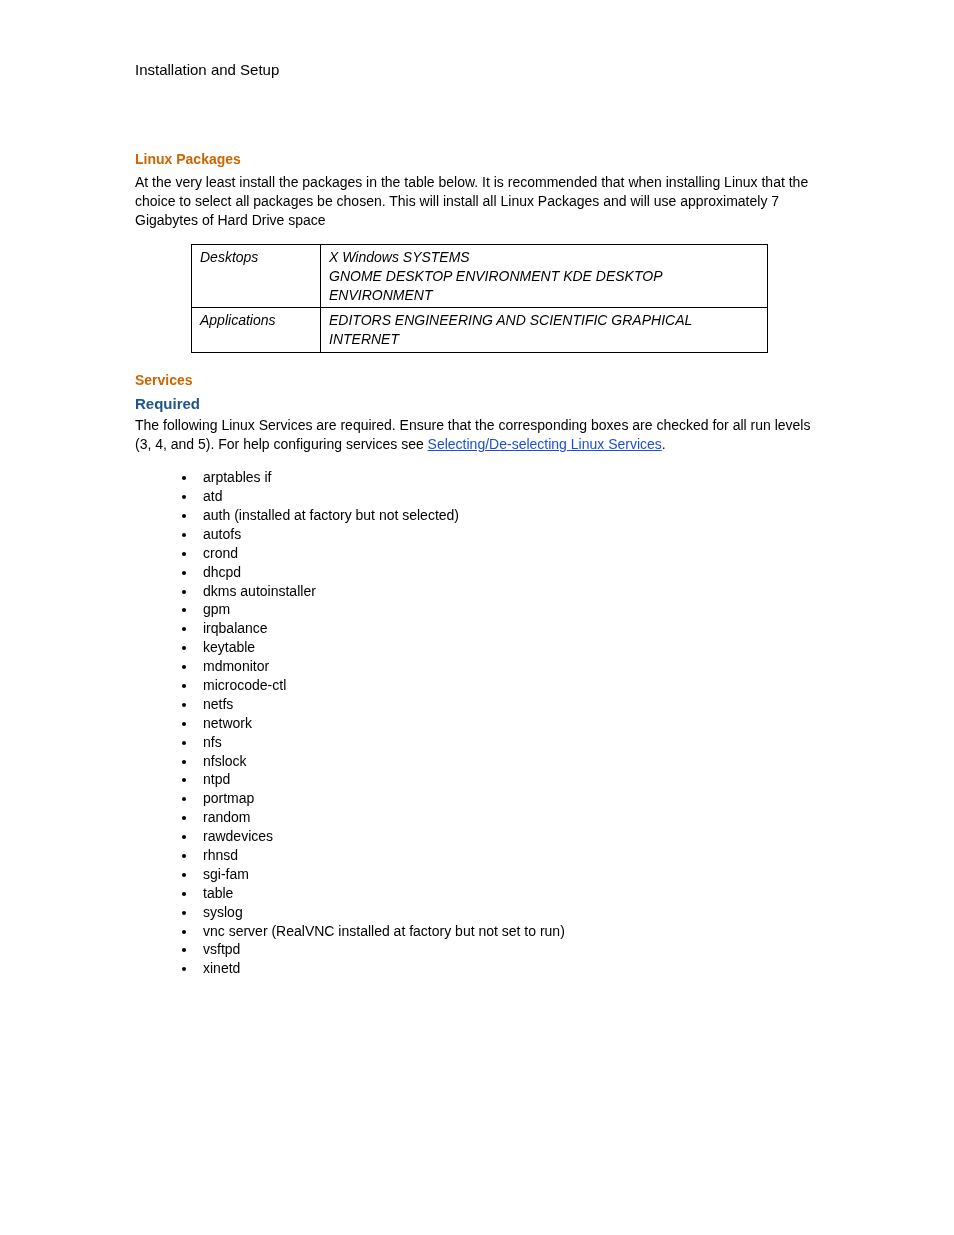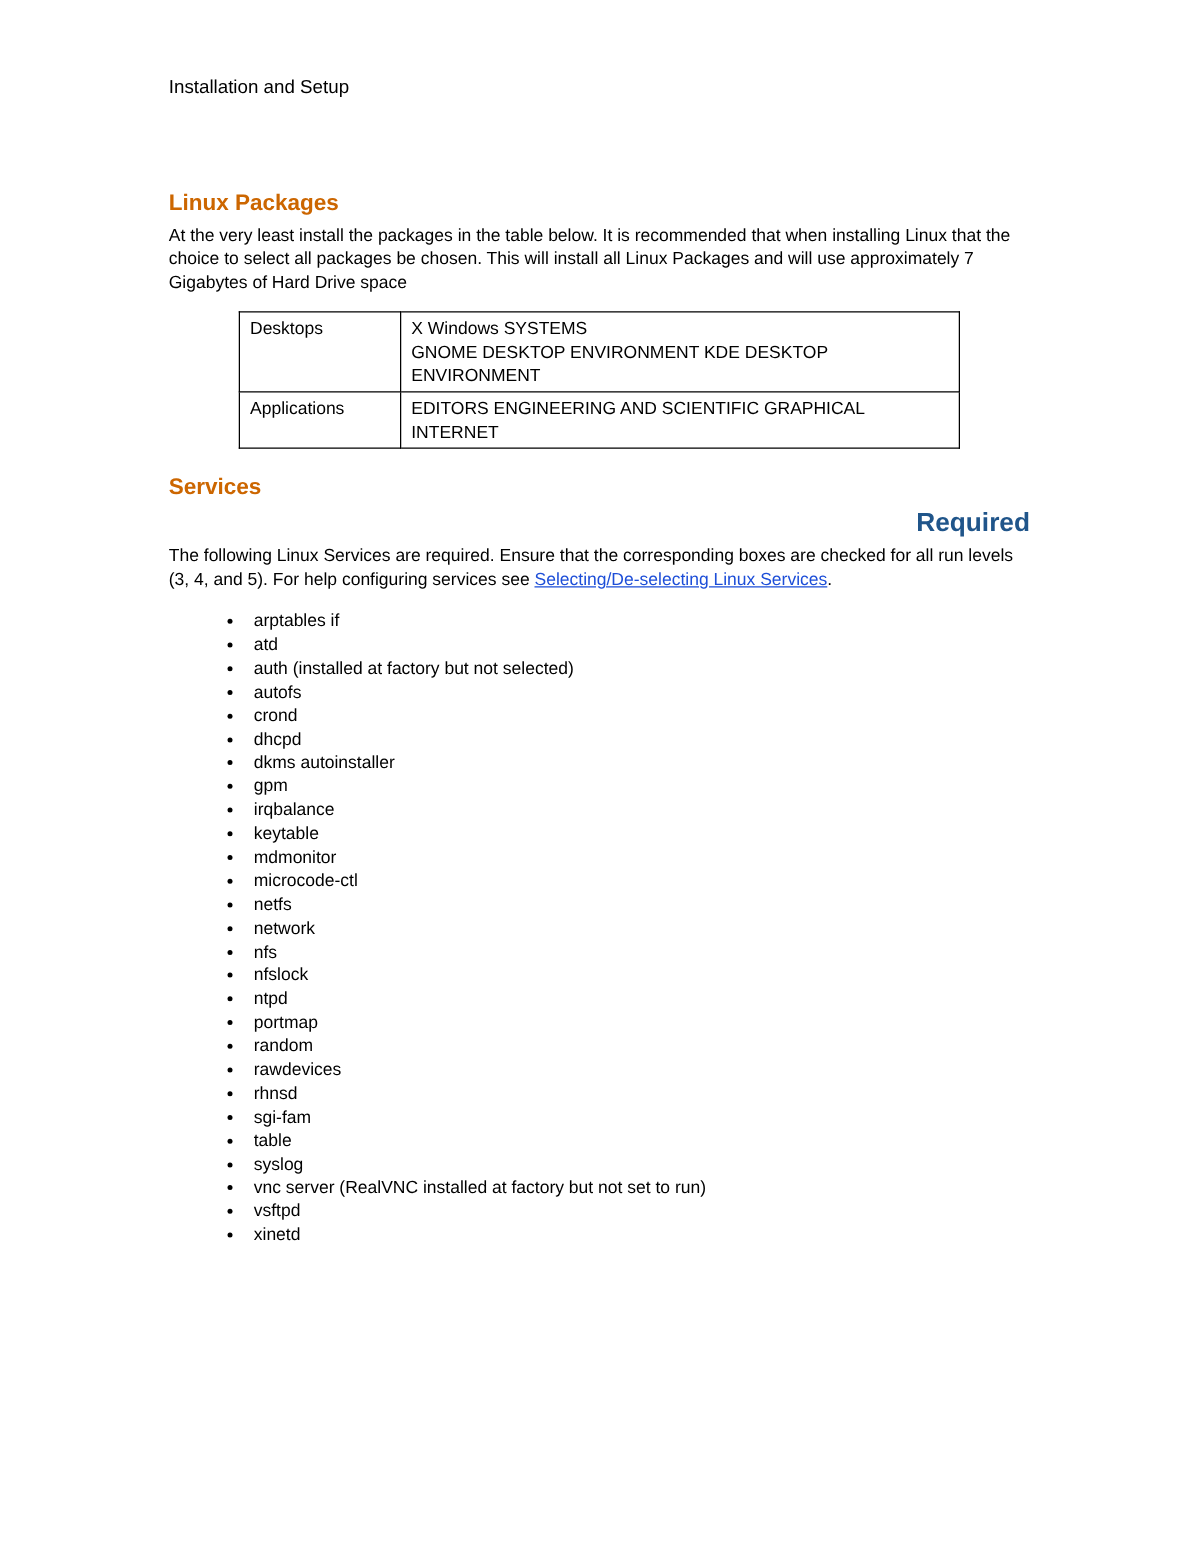--- a/index.html
+++ b/index.html
@@ -13,40 +13,40 @@
     box-sizing: border-box;
     line-height: 1.35;
   }
   .header-title {
     font-size: 15px;
     margin-bottom: 70px;
   }
   h2 {
     color: #cc6600;
     font-weight: bold;
-    font-size: 18px;
+    font-size: 14px;
     margin: 0 0 4px 0;
   }
   h3 {
     color: #20558a;
     font-weight: bold;
-    font-size: 21px;
+    font-size: 15px;
     margin: 2px 0 2px 0;
-    text-align: right;
   }
   p {
     margin: 0 0 14px 0;
   }
   a.link {
     color: #1d4ed8;
     text-decoration: underline;
   }
   table.pkg {
     border-collapse: collapse;
     margin: 2px auto 18px auto;
+    font-style: italic;
   }
   table.pkg td {
     border: 1px solid #000;
     padding: 3px 8px 3px 8px;
     vertical-align: top;
     font-size: 14px;
   }
   table.pkg td:first-child { width: 112px; }
   table.pkg td:last-child  { width: 430px; }
   .sup { vertical-align: super; font-size: 10px; }

